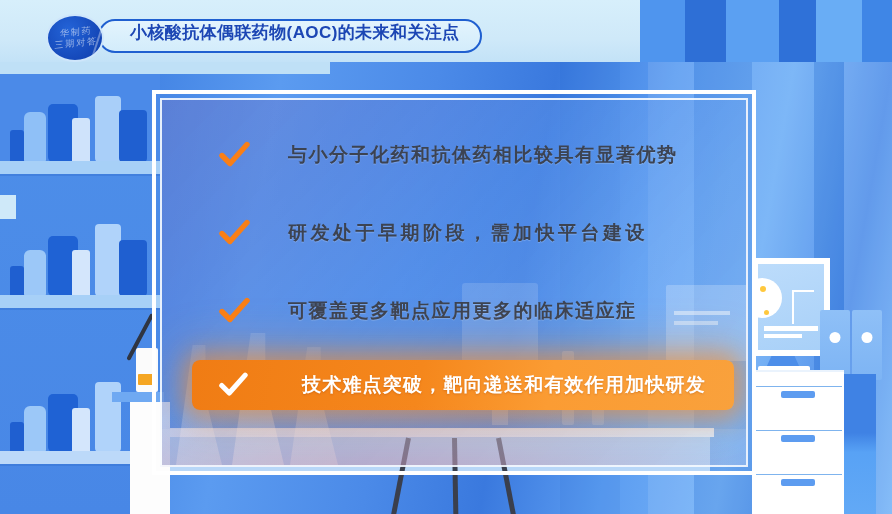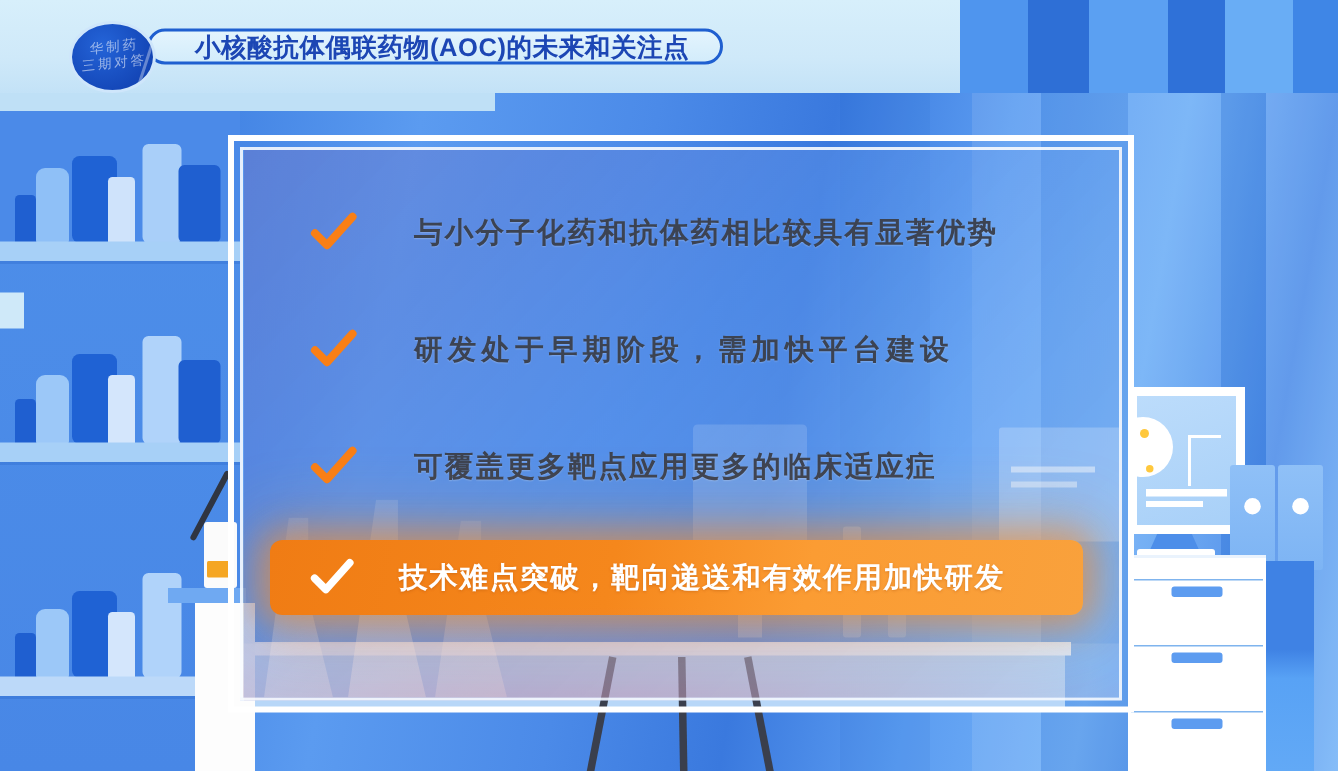--- a/index.html
+++ b/index.html
@@ -198,23 +198,23 @@
     text-align:center;
     font-family:"DejaVu Sans", sans-serif;
     transform: skewY(-6deg);
   }
   .logo-badge .lg-slash {
     position:absolute; left:12px; top:8px; width:36px; height:32px;
     border-right:2px solid rgba(255,255,255,0.35);
     transform: rotate(18deg);
   }
   .title-pill {
-    position:absolute; left:98px; top:19px; height:24px;
+    position:absolute; left:98px; top:19px; height:34px;
     padding:0 20px 0 30px;
-    display:flex; align-items:center;
+    display:flex; 
     border:2px solid #1f5fd0;
     border-radius:18px;
     background: linear-gradient(180deg,#e3f4fd 0%, #d3ecfb 100%);
     box-sizing:border-box;
   }
   .title-text {
     color:#1c46b4;
     font-size:17px;
     font-weight:bold;
     letter-spacing:0.4px;
@@ -244,21 +244,21 @@
   }
   .panel-glow-red {
     position:absolute; left:-40px; bottom:-36px; width:680px; height:96px;
     background: radial-gradient(ellipse at 40% 100%,
        rgba(240,80,80,0.38) 0%, rgba(240,110,90,0.16) 45%, rgba(240,110,90,0) 72%);
     pointer-events:none;
   }
 
   .rows {
     position:relative;
-    padding:26px 0 0 0;
+    padding:26px 0 0 12px;
     border-radius:23px;
   }
   .row {
     position:relative;
     display:flex; align-items:center;
     height:58px;
     margin-bottom:20px;
     padding-left:44px;
   }
   .check {
@@ -280,20 +280,21 @@
   .row.highlight {
     margin:8px 0 0 18px;
     padding-left:26px;
     width:516px;
     height:50px;
     border-radius:8px;
     background: linear-gradient(100deg,#f07c14 0%, #f5871c 42%, #fb9c33 66%, #f9a13c 100%);
     box-shadow:
       0 0 22px 6px rgba(248,140,40,0.55),
       0 0 46px 14px rgba(248,140,40,0.28);
+    gap: 24px;
   }
   .row.highlight .check { margin-right:30px; width:30px; flex:0 0 30px; height:30px; }
   .row.highlight .row-label {
     color:#ffffff;
     font-size:19px;
     letter-spacing:1.2px;
     text-shadow:0 1px 2px rgba(150,60,0,0.30);
   }
 
   

